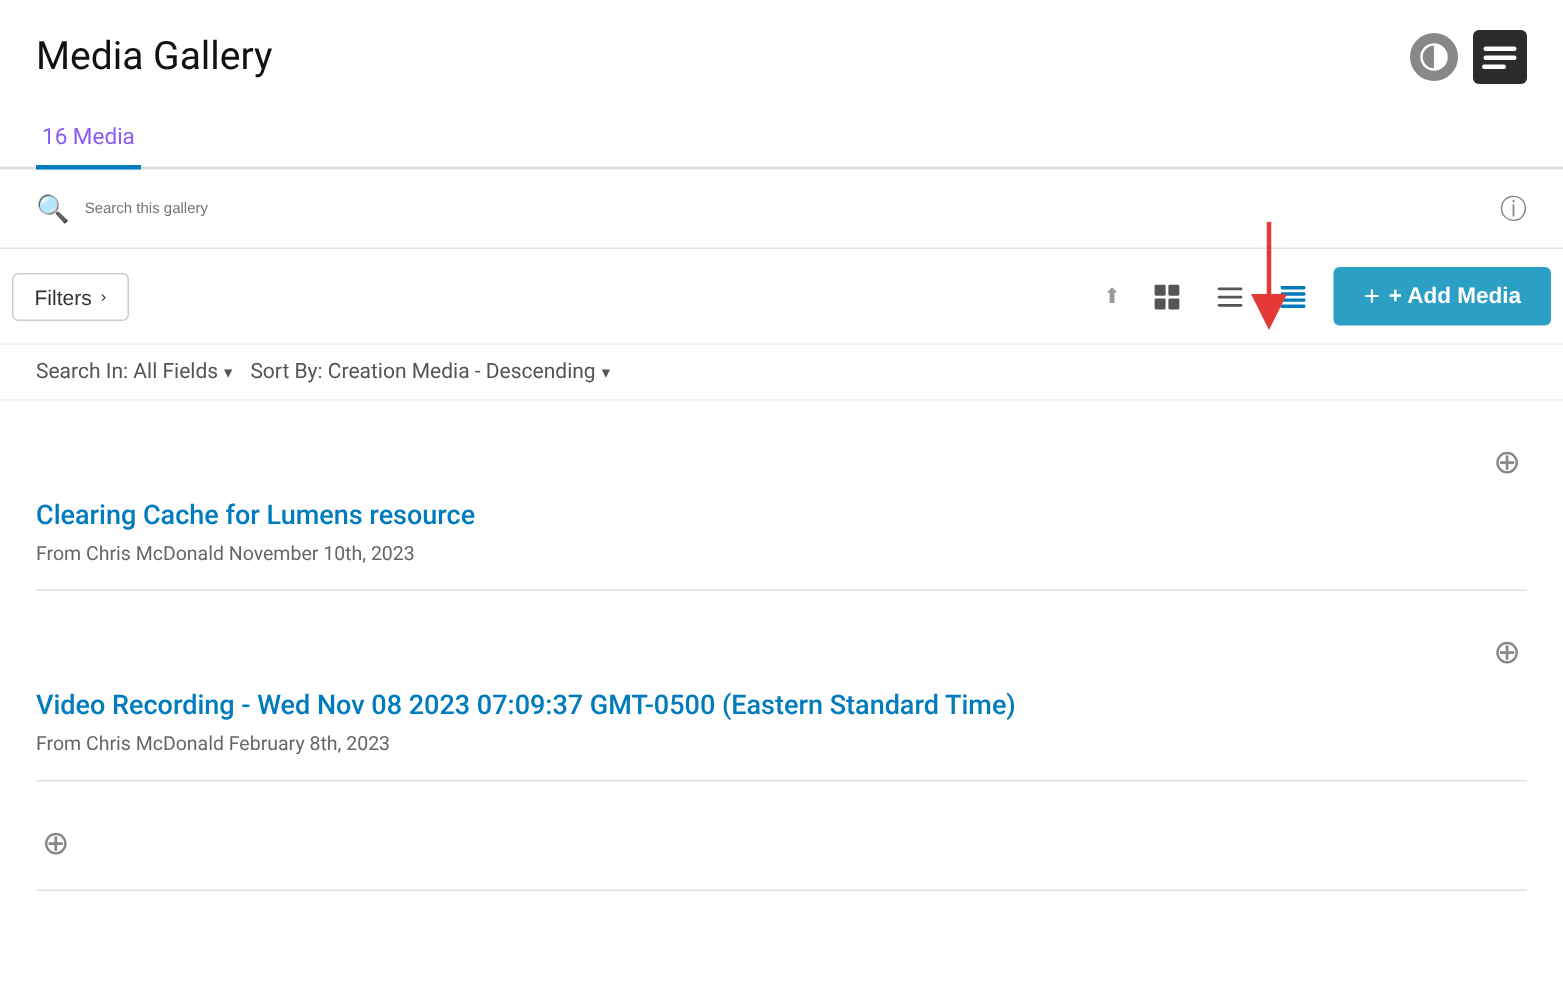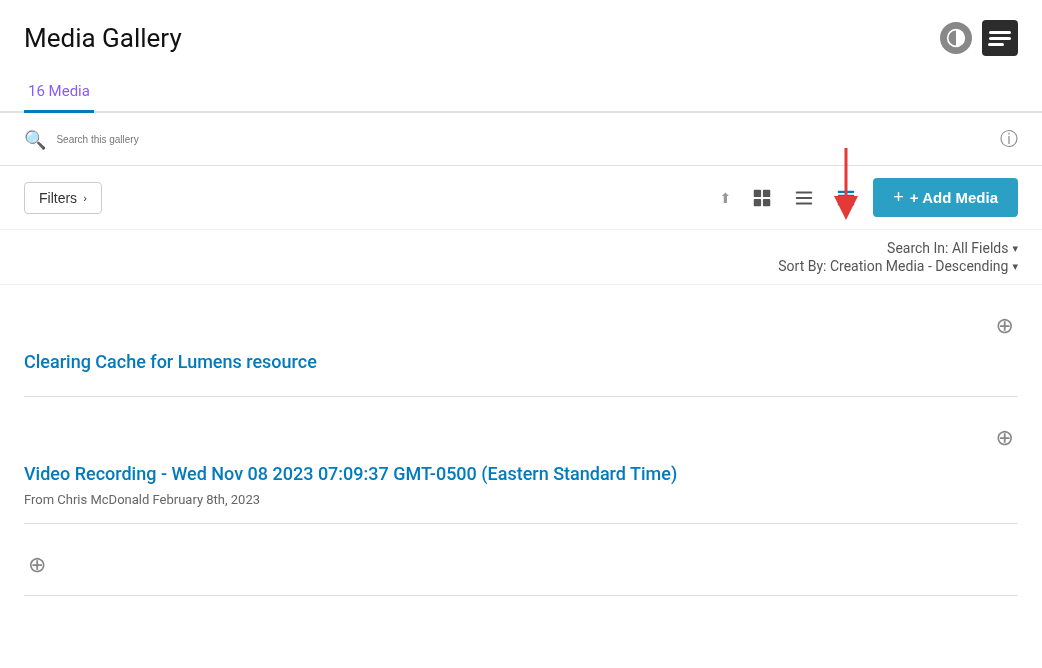--- a/index.html
+++ b/index.html
@@ -108,21 +108,21 @@
     .info-icon {
       color: #888;
       font-size: 18px;
       cursor: pointer;
     }
 
     
     .toolbar {
       display: flex;
       align-items: center;
-      padding: 12px 24px;
+      padding: 12px 8px;
       gap: 12px;
       border-bottom: 1px solid #f0f0f0;
     }
     .filters-btn {
       border: 1px solid #ccc;
       background: #fff;
       border-radius: 4px;
       padding: 7px 14px;
       font-size: 14px;
       cursor: pointer;
@@ -173,25 +173,24 @@
       gap: 6px;
     }
     .add-media-btn .plus {
       font-size: 18px;
       font-weight: 400;
     }
 
     
     .filter-row {
       display: flex;
-      align-items: flex-end;
+      align-items: center;
       padding: 10px 24px;
-      gap: 2px;
+      gap: 12px;
       border-bottom: 1px solid #f0f0f0;
-      flex-direction: column;
     }
     .filter-select {
       background: none;
       border: none;
       font-size: 14px;
       color: #555;
       cursor: pointer;
       display: flex;
       align-items: center;
       gap: 4px;
@@ -333,20 +332,21 @@
     <span>Sort By: Creation Media - Descending</span>
     <span class="dropdown-arrow">▾</span>
   </div>
 </div>
 
 <div class="media-list">
 
   <div class="media-item">
     <div class="media-item-content">
       <a class="media-item-title">Clearing Cache for Lumens resource</a>
+      <div class="media-item-meta">From Chris McDonald November 10th, 2023</div>
     </div>
     <span class="media-item-action">⊕</span>
   </div>
 
   <div class="media-item">
     <div class="media-item-content">
       <a class="media-item-title">Video Recording - Wed Nov 08 2023 07:09:37 GMT-0500 (Eastern Standard Time)</a>
       <div class="media-item-meta">From Chris McDonald February 8th, 2023</div>
     </div>
     <span class="media-item-action">⊕</span>

